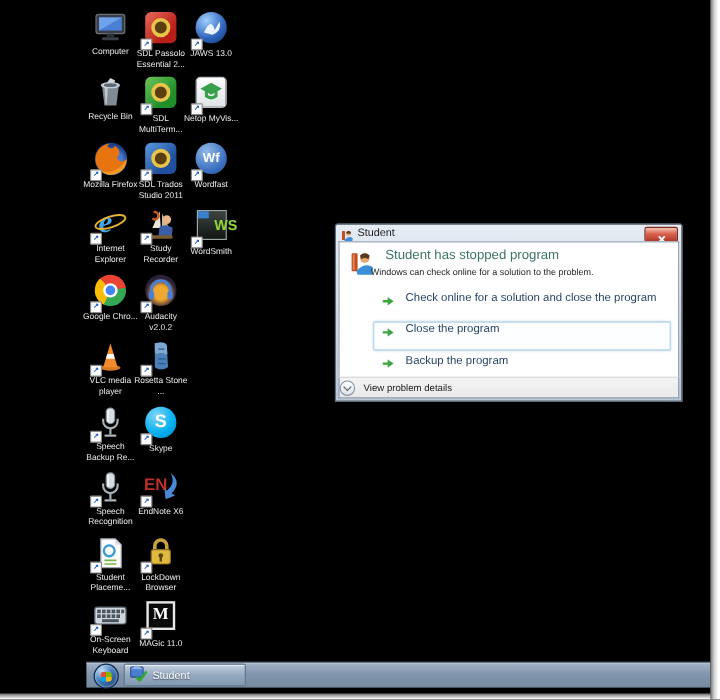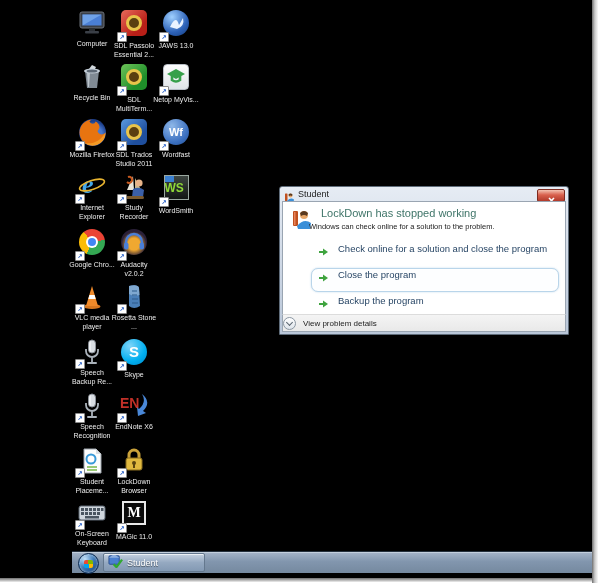--- a/index.html
+++ b/index.html
@@ -32,21 +32,21 @@
     border-radius:2px;text-align:center;cursor:default;}
   .close-btn svg{margin-top:2px;}
   .dialog-body{position:absolute;left:2px;right:2px;top:14px;height:113px;
     background:#fff;border:1px solid #9aa5b2;border-bottom:none;box-sizing:border-box;}
   .hdr-icon{position:absolute;left:8px;top:6px;width:22px;height:22px;}
   .hdr-text{position:absolute;left:38px;top:5px;font-size:11px;}
   .msg-text{position:absolute;left:26px;top:20px;font-size:7.5px;color:#222;}
   .cmdlinks{position:absolute;left:28px;right:6px;top:40px;}
   .cmdlink{position:relative;height:22px;margin-bottom:2px;display:flex;
     align-items:flex-start;gap:9px;padding:0 6px;border:1px solid transparent;}
-  .cmdlink.focused{border:1px solid #b9d5ea;border-radius:7px;background:#fdfeff;
+  .cmdlink.focused{border:1px solid #b9d5ea;border-radius:1px;background:#fdfeff;
     box-shadow:inset 0 0 0 1px #ffffff,0 0 2px rgba(150,190,220,.6);}
   .cmd-text{font-size:9.5px;color:#1f3e5f;}
   .dialog-footer{position:absolute;left:2px;right:2px;top:127px;height:18px;
     background:linear-gradient(#f4f4f4,#e9e9e9);border:1px solid #9aa5b2;border-top:1px solid #dcdcdc;
     box-sizing:border-box;display:flex;align-items:center;gap:7px;}
   .chev{width:11px;height:11px;border:1px solid #8a96a2;border-radius:50%;
     background:linear-gradient(#ffffff,#dde3ea);position:relative;flex:0 0 auto;}
   .chev i{position:absolute;left:3px;top:2px;width:4px;height:4px;
     border-right:1.4px solid #5a6570;border-bottom:1.4px solid #5a6570;transform:rotate(45deg);}
   .footer-label{font-size:8px;color:#222;}
@@ -178,21 +178,21 @@
               <path d="M9 5 a3 3 0 1 1 -1 5" fill="none" stroke="#c85a20" stroke-width="2"></path>
               <path d="M14 17 q6 -3 11 1 l-1 7 q-5 3 -11 0 Z" fill="#3a5fa8"></path>
               <rect x="5" y="24" width="20" height="3" rx="1.5" fill="#7a5a30"></rect>
             </svg><div class="shortcut-badge">↗</div></div>
           <div class="icon-label">Study Recorder</div>
         </div>
         <div class="icon-cell" style="left: 153px; top: 172px;">
           <div class="icon-glyph">
             <div style="width:25px;height:25px;margin:2.5px;background:linear-gradient(#3c4440,#121614);border:1px solid #9aa8a0;position:relative;box-sizing:border-box">
               <div style="position:absolute;left:0;top:0;width:9px;height:6px;background:#3a7fd0"></div>
-              <span style="position:absolute;left:0;top:5px;font:bold 12px 'Liberation Sans',sans-serif;color:#8fd838">WS</span>
+              <span style="position:absolute;left:14px;top:5px;font:bold 12px 'Liberation Sans',sans-serif;color:#8fd838">WS</span>
             </div>
             <div class="shortcut-badge">↗</div>
           </div>
           <div class="icon-label">WordSmith</div>
         </div>
         <div class="icon-cell" style="left: 69px; top: 227px;">
           <div class="icon-glyph">
             <div style="width:26px;height:26px;margin:2px;border-radius:50%;background:conic-gradient(from -40deg,#ea4335 0 120deg,#34a853 120deg 245deg,#fbbc05 245deg 360deg);position:relative">
               <div style="position:absolute;left:7px;top:7px;width:12px;height:12px;border-radius:50%;background:#fff"></div>
               <div style="position:absolute;left:9px;top:9px;width:8px;height:8px;border-radius:50%;background:#4285f4"></div>
@@ -337,21 +337,21 @@
       <div class="dialog-body">
         <span class="hdr-icon">
           <svg width="22" height="22" viewBox="0 0 22 22">
               <rect x="2" y="3" width="5" height="15" rx="1" fill="#c05020"></rect>
               <rect x="3" y="4" width="1.5" height="13" fill="#e8835a"></rect>
               <circle cx="13" cy="7" r="4" fill="#e8a86a"></circle>
               <path d="M6 18 q7 -8 14 -3 l-1 6 h-12 z" fill="#3a8fd8"></path>
               <path d="M9 5 q4 -4 8 0 l-1 3 q-3 -2 -6 0z" fill="#5a3a20"></path>
             </svg>
         </span>
-        <div class="hdr-text" style="color:#3e7468;">LockDown has stopped working</div>
+        <div class="hdr-text" style="color:#3e7468;">Student has stopped program</div>
         <div class="msg-text">Windows can check online for a solution to the problem.</div>
         <div class="cmdlinks" id="cmdlinks">
             <div class="cmdlink">
               <span class="cmd-arrow"><svg width="11" height="10">
                   <path d="M1 5 h4.5" stroke="#3fa43f" stroke-width="2" fill="none"></path>
                   <path d="M5 1.5 L10 5 L5 8.5 Z" fill="#3fa43f"></path>
                 </svg></span>
               <span class="cmd-text">Check online for a solution and close the program</span>
             </div>
             <div class="cmdlink focused">

